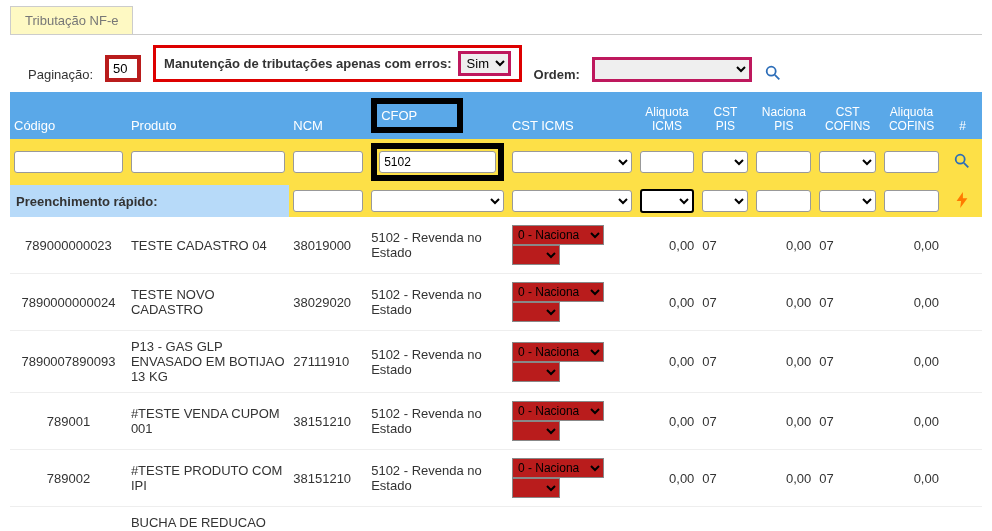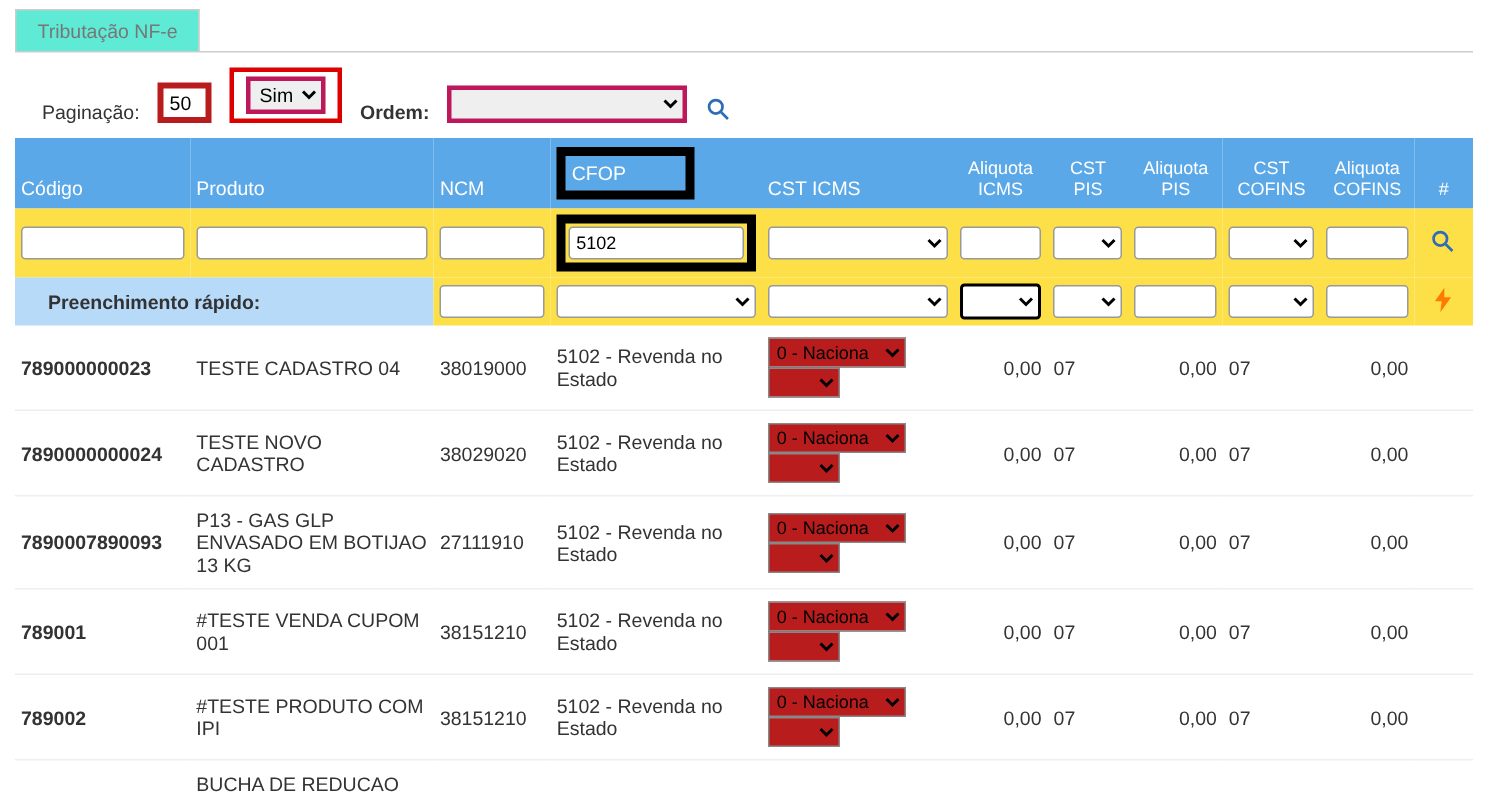--- a/index.html
+++ b/index.html
@@ -10,21 +10,21 @@
     .import-btn {
       background: #58a9f3; color: #fff; border: none; border-radius: 14px;
       padding: 6px 14px; font-size: 13px; cursor: pointer;
     }
     .maint-link { color: #4aa1f3; font-size: 16px; display: inline-flex; align-items: center; gap: 6px; text-decoration: none; cursor: pointer; }
     .maint-link .pencil { width:16px; height:16px; }
 
     .tabs { display: flex; border-bottom: 1px solid #ccc; }
     .tab {
       border: 1px solid #ccc; border-bottom: none; padding: 6px 14px;
-      background: #5eead4; color: #777; font-size: 13px; margin-right: 6px;
+      background: #fef9c3; color: #777; font-size: 13px; margin-right: 6px;
       cursor: pointer;
     }
     .tab.active { color: #333; position: relative; top: 1px; background:#fff; }
 
     .controls { display: flex; align-items: flex-end; gap: 12px; padding: 10px 6px; margin-left: 12px; }
     .controls label { color: #333; }
     .pg-input { width: 36px; border: 4px solid #b91c1c; padding: 2px 4px; font-size:13px; }
     .errbox {
       border: 3px solid #d00; padding: 3px 8px; display: inline-flex; align-items: center; gap: 6px;
     }
@@ -34,28 +34,28 @@
 
     table { width: 100%; border-collapse: collapse; }
     thead th {
       background: #5aa8e8; color: #fff; font-weight: normal; text-align: left;
       padding: 6px 4px; font-size: 13px; vertical-align: bottom;
     }
     thead th.small { font-size: 12px; text-align: center; }
     .filter-row td, .quick-row td { background: #fde047; padding: 4px; }
     .filter-row input, .quick-row input { width:100%; border:1px solid #999; padding:3px 4px; font-size:12px; border-radius:3px; }
     .filter-row select, .quick-row select { width:100%; border:1px solid #999; padding:2px; font-size:12px; border-radius:3px; background:#fff; }
-    .quick-row .label-cell { background:#b7daf9; font-weight:bold; padding-left:22px; }
+    .quick-row .label-cell { background:#b7daf9; font-weight:bold; padding-left:6px; }
     .quick-row .bold-sel { border:2px solid #000; }
     .bolt { width:18px; height:18px; }
     .cfop-cell-hilite { background:#b7daf9; }
     .cfop-border { border:6px solid #000000; padding:2px; }
 
     tbody tr.data-row td { border-bottom: 1px solid #eee; padding: 8px 4px; font-size:13px; vertical-align: middle; }
-    tbody tr.data-row td.num { text-align: left; font-weight: bold; }
+    tbody tr.data-row td.num { text-align: center; }
     tbody tr.data-row td.right { text-align: right; }
     .row-sel { border:1px solid #888; font-size:12px; padding:1px; background:#b91c1c; }
     .thin-sel { width:48px; }
     .wide-sel { width:92px; }
 
     
     col.c-cod { width: 108px; }
     col.c-prod { width: 150px; }
     col.c-ncm { width: 72px; }
     col.c-cfop { width: 130px; }
@@ -73,20 +73,21 @@
 <div class="wrap">
 
   <div class="tabs">
     <div class="tab">Tributação NF-e</div>
   </div>
 
   <div class="controls">
     <label>Paginação:</label>
     <input class="pg-input" value="50" style="">
     <span class="errbox">
+      <label style="font-weight:bold;">Manutenção de tributações apenas com erros:</label>
       <select class="sel">
         <option>Sim</option>
       </select>
     </span>
     <label style="font-weight:bold;">Ordem:</label>
     <select class="sel ord-sel">
       <option></option>
     </select>
     <svg class="mag" viewBox="0 0 20 20" fill="none" stroke="#2c6db8" stroke-width="2">
       <circle cx="8" cy="8" r="5"></circle>
@@ -110,21 +111,21 @@
     </colgroup>
     <thead>
       <tr>
         <th>Código</th>
         <th>Produto</th>
         <th>NCM</th>
         <th><div class="cfop-border" style="display:inline-block; padding:4px 40px 4px 4px;"><span>CFOP</span></div></th>
         <th>CST ICMS</th>
         <th class="small">Aliquota ICMS</th>
         <th class="small">CST PIS</th>
-        <th class="small">Aliquota PIS</th>
+        <th class="small">Naciona PIS</th>
         <th class="small">CST COFINS</th>
         <th class="small">Aliquota COFINS</th>
         <th class="small">#</th>
       </tr>
       <tr class="filter-row">
         <td><input style=""></td>
         <td><input style=""></td>
         <td><input style=""></td>
         <td class="cfop-cell-hilite">
             <div class="cfop-border"><input value="5102" style=""></div>

